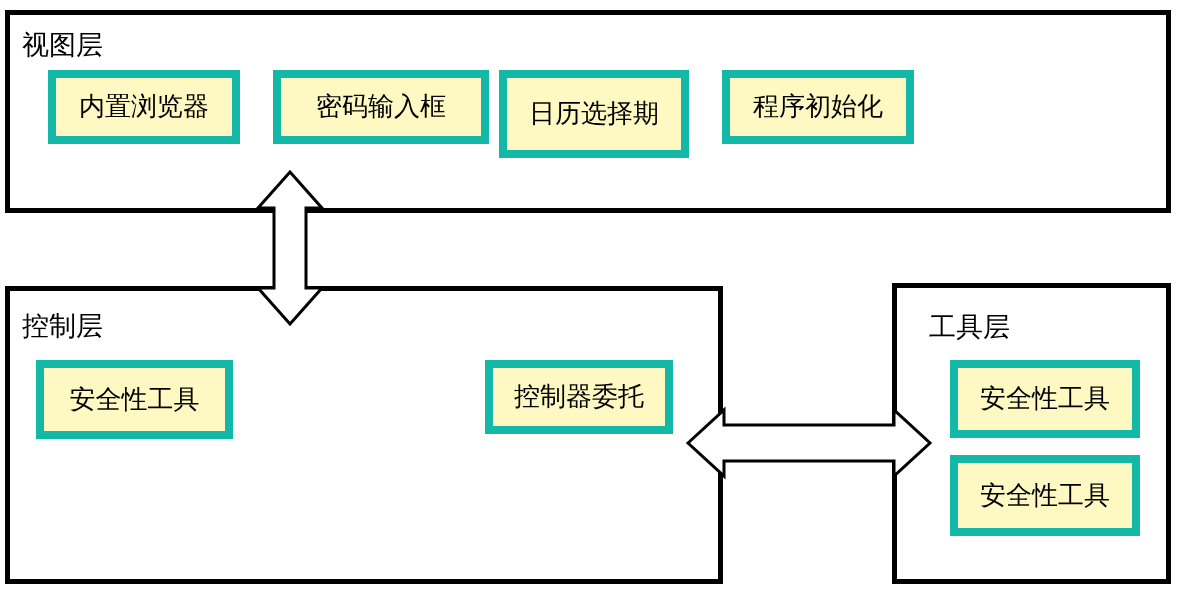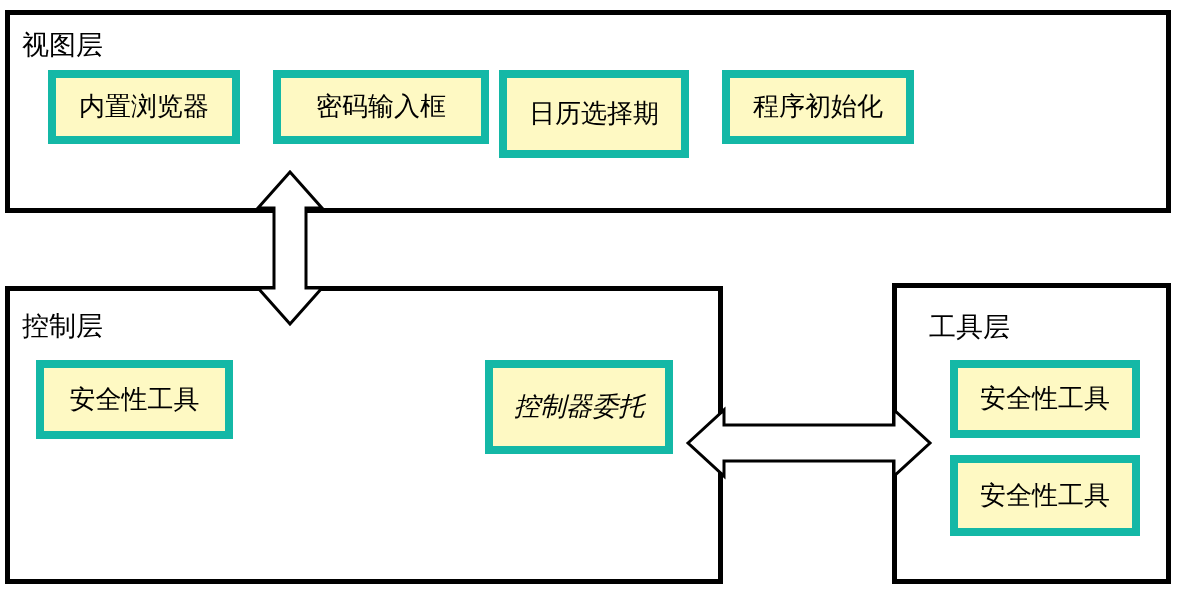--- a/index.html
+++ b/index.html
@@ -60,21 +60,21 @@
   
   #n-browser  { left: 48px;  top: 70px; width: 192px; height: 74px; }
   #n-password { left: 273px; top: 70px; width: 216px; height: 74px; }
   #n-calendar { left: 499px; top: 70px; width: 190px; height: 88px; }
   #n-loginsave{ left: 722px; top: 70px; width: 192px; height: 74px; }
   #n-branch   { left: 950px; top: 70px; width: 190px; height: 74px; }
 
   
   #n-init     { left: 36px;  top: 360px; width: 197px; height: 79px; }
   #n-viewctrl { left: 265px; top: 360px; width: 186px; height: 79px; }
-  #n-delegate { left: 485px; top: 360px; width: 188px; height: 94px; font-style: italic; }
+  #n-delegate { left: 485px; top: 360px; width: 188px; height: 74px; }
 
   
   #n-security { left: 950px; top: 360px; width: 190px; height: 78px; }
   #n-storage  { left: 950px; top: 455px; width: 190px; height: 81px; }
 
   
   #arrows {
     position: absolute;
     left: 0;
     top: 0;

